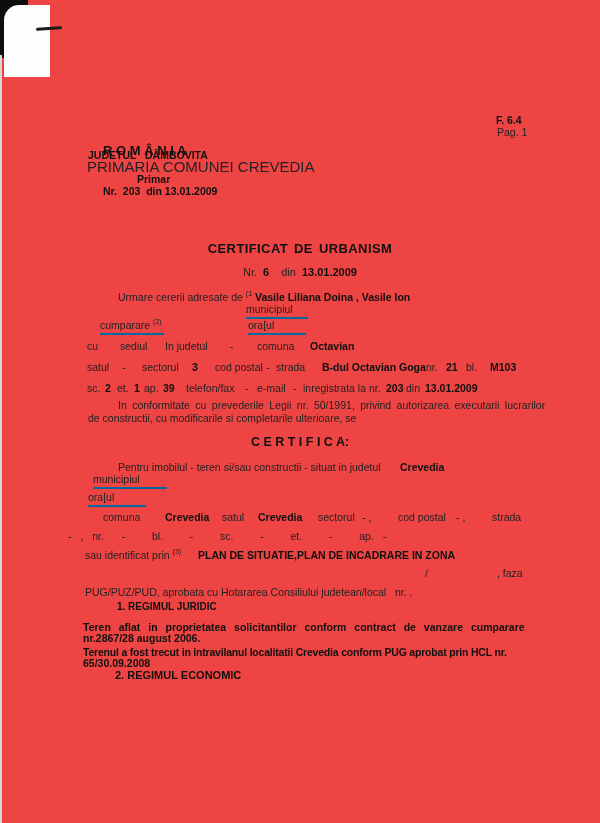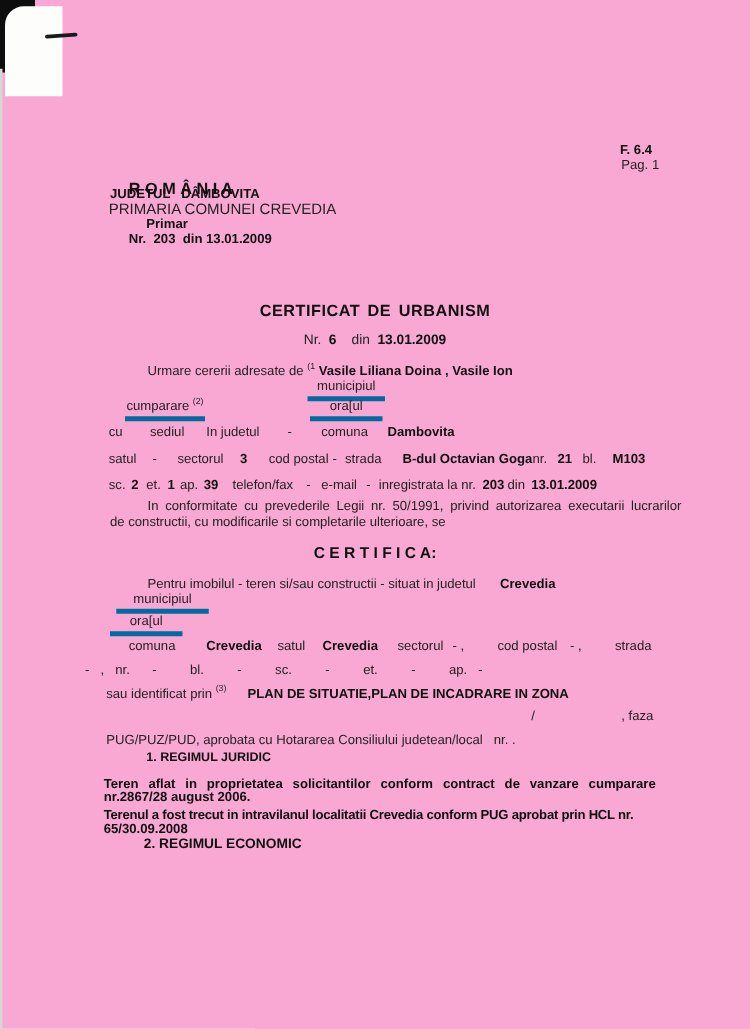--- a/index.html
+++ b/index.html
@@ -1,27 +1,27 @@
 <!DOCTYPE html>
 <html><head>
 <meta charset="utf-8">
 <style>
   html,body{margin:0;padding:0;background:#e9e9e9;}
   .doc{
     position:relative;width:600px;height:823px;margin:0 auto;
-    background:#f9a8d4;overflow:hidden;
+    background:#ef4444;overflow:hidden;
     font-family:"Liberation Sans","DejaVu Sans",sans-serif;
     color:#222;
   }
   .line{position:absolute;font-size:10.5px;line-height:12px;white-space:nowrap;}
   .pre{white-space:pre;}
   .row{position:absolute;left:0;width:600px;height:13px;font-size:10.5px;}
   .t{position:absolute;top:0;white-space:pre;}
   .b{font-weight:bold;color:#101010;}
-  .opt{position:absolute;text-align:center;border-bottom:4px solid #0369a1;
+  .opt{position:absolute;border-bottom:2px solid #0369a1;
        padding-bottom:2px;font-size:10.5px;line-height:11px;}
   sup{font-size:7px;position:relative;top:-1px;line-height:0;}
   .center{left:0;width:100%;text-align:center;}
   .title-main{font-size:13px;letter-spacing:.4px;word-spacing:2px;}
   .romania{font-size:13px;}
   .certifica{font-size:12.5px;}
   .just1{word-spacing:5px;}
   .tight{letter-spacing:-.2px;}
   .ws2{word-spacing:2.5px;}
   .g6{margin-left:6px;}
@@ -40,22 +40,22 @@
   <div class="corner-black"></div>
   <div class="corner-curve"></div>
   <div class="stray-dash"></div>
   <div class="edge-line"></div>
 
   <div class="line b" style="left:496px;top:114px">F. 6.4</div>
   <div class="line" style="left:497px;top:126px">Pag. 1</div>
 
   <div class="line b romania" style="left:103px;top:145px">R O M Â N I A</div>
   <div class="line b pre" style="left:88px;top:149px">JUDETUL   DÂMBOVITA</div>
-  <div class="line" style="left:87px;top:161px;font-size:12px">PRIMARIA COMUNEI CREVEDIA</div>
-  <div class="line b" style="left:117px;top:173px">Primar</div>
+  <div class="line" style="left:87px;top:161px;font-size:15px">PRIMARIA COMUNEI CREVEDIA</div>
+  <div class="line b" style="left:137px;top:173px">Primar</div>
   <div class="line b pre" style="left:103px;top:185px">Nr.  203  din 13.01.2009</div>
 
   <div class="line b center title-main" style="top:243px">CERTIFICAT DE URBANISM</div>
   <div class="line center" style="top:266px;font-size:11px">
     <span>Nr.</span><span class="b g6">6</span><span class="g10">din</span><span class="b g6">13.01.2009</span>
   </div>
 
   <div class="row" style="top:291px">
     <span class="t" style="left:118px"><span>Urmare cererii adresate de </span><sup>(1</sup></span>
     <span class="t b" style="left:255px">Vasile Liliana Doina , Vasile Ion</span>
@@ -64,21 +64,21 @@
   <div class="opt" style="left:246px;top:304px;width:62px"><span>municipiul</span></div>
   <div class="opt" style="left:100px;top:320px;width:64px"><span>cumparare </span><sup>(2)</sup></div>
   <div class="opt" style="left:248px;top:320px;width:58px"><span>ora[ul</span></div>
 
   <div class="row" style="top:340px">
     <span class="t" style="left:87px">cu</span>
     <span class="t" style="left:120px">sediul</span>
     <span class="t" style="left:165px">In judetul</span>
     <span class="t" style="left:230px">-</span>
     <span class="t" style="left:257px">comuna</span>
-    <span class="t b" style="left:310px">Dambovita</span>
+    <span class="t b" style="left:310px">Octavian</span>
   </div>
 
   <div class="row" style="top:361px">
     <span class="t" style="left:87px">satul</span>
     <span class="t" style="left:122px">-</span>
     <span class="t" style="left:142px">sectorul</span>
     <span class="t b" style="left:192px">3</span>
     <span class="t" style="left:215px">cod postal</span>
     <span class="t" style="left:266px">-</span>
     <span class="t" style="left:276px">strada</span>

